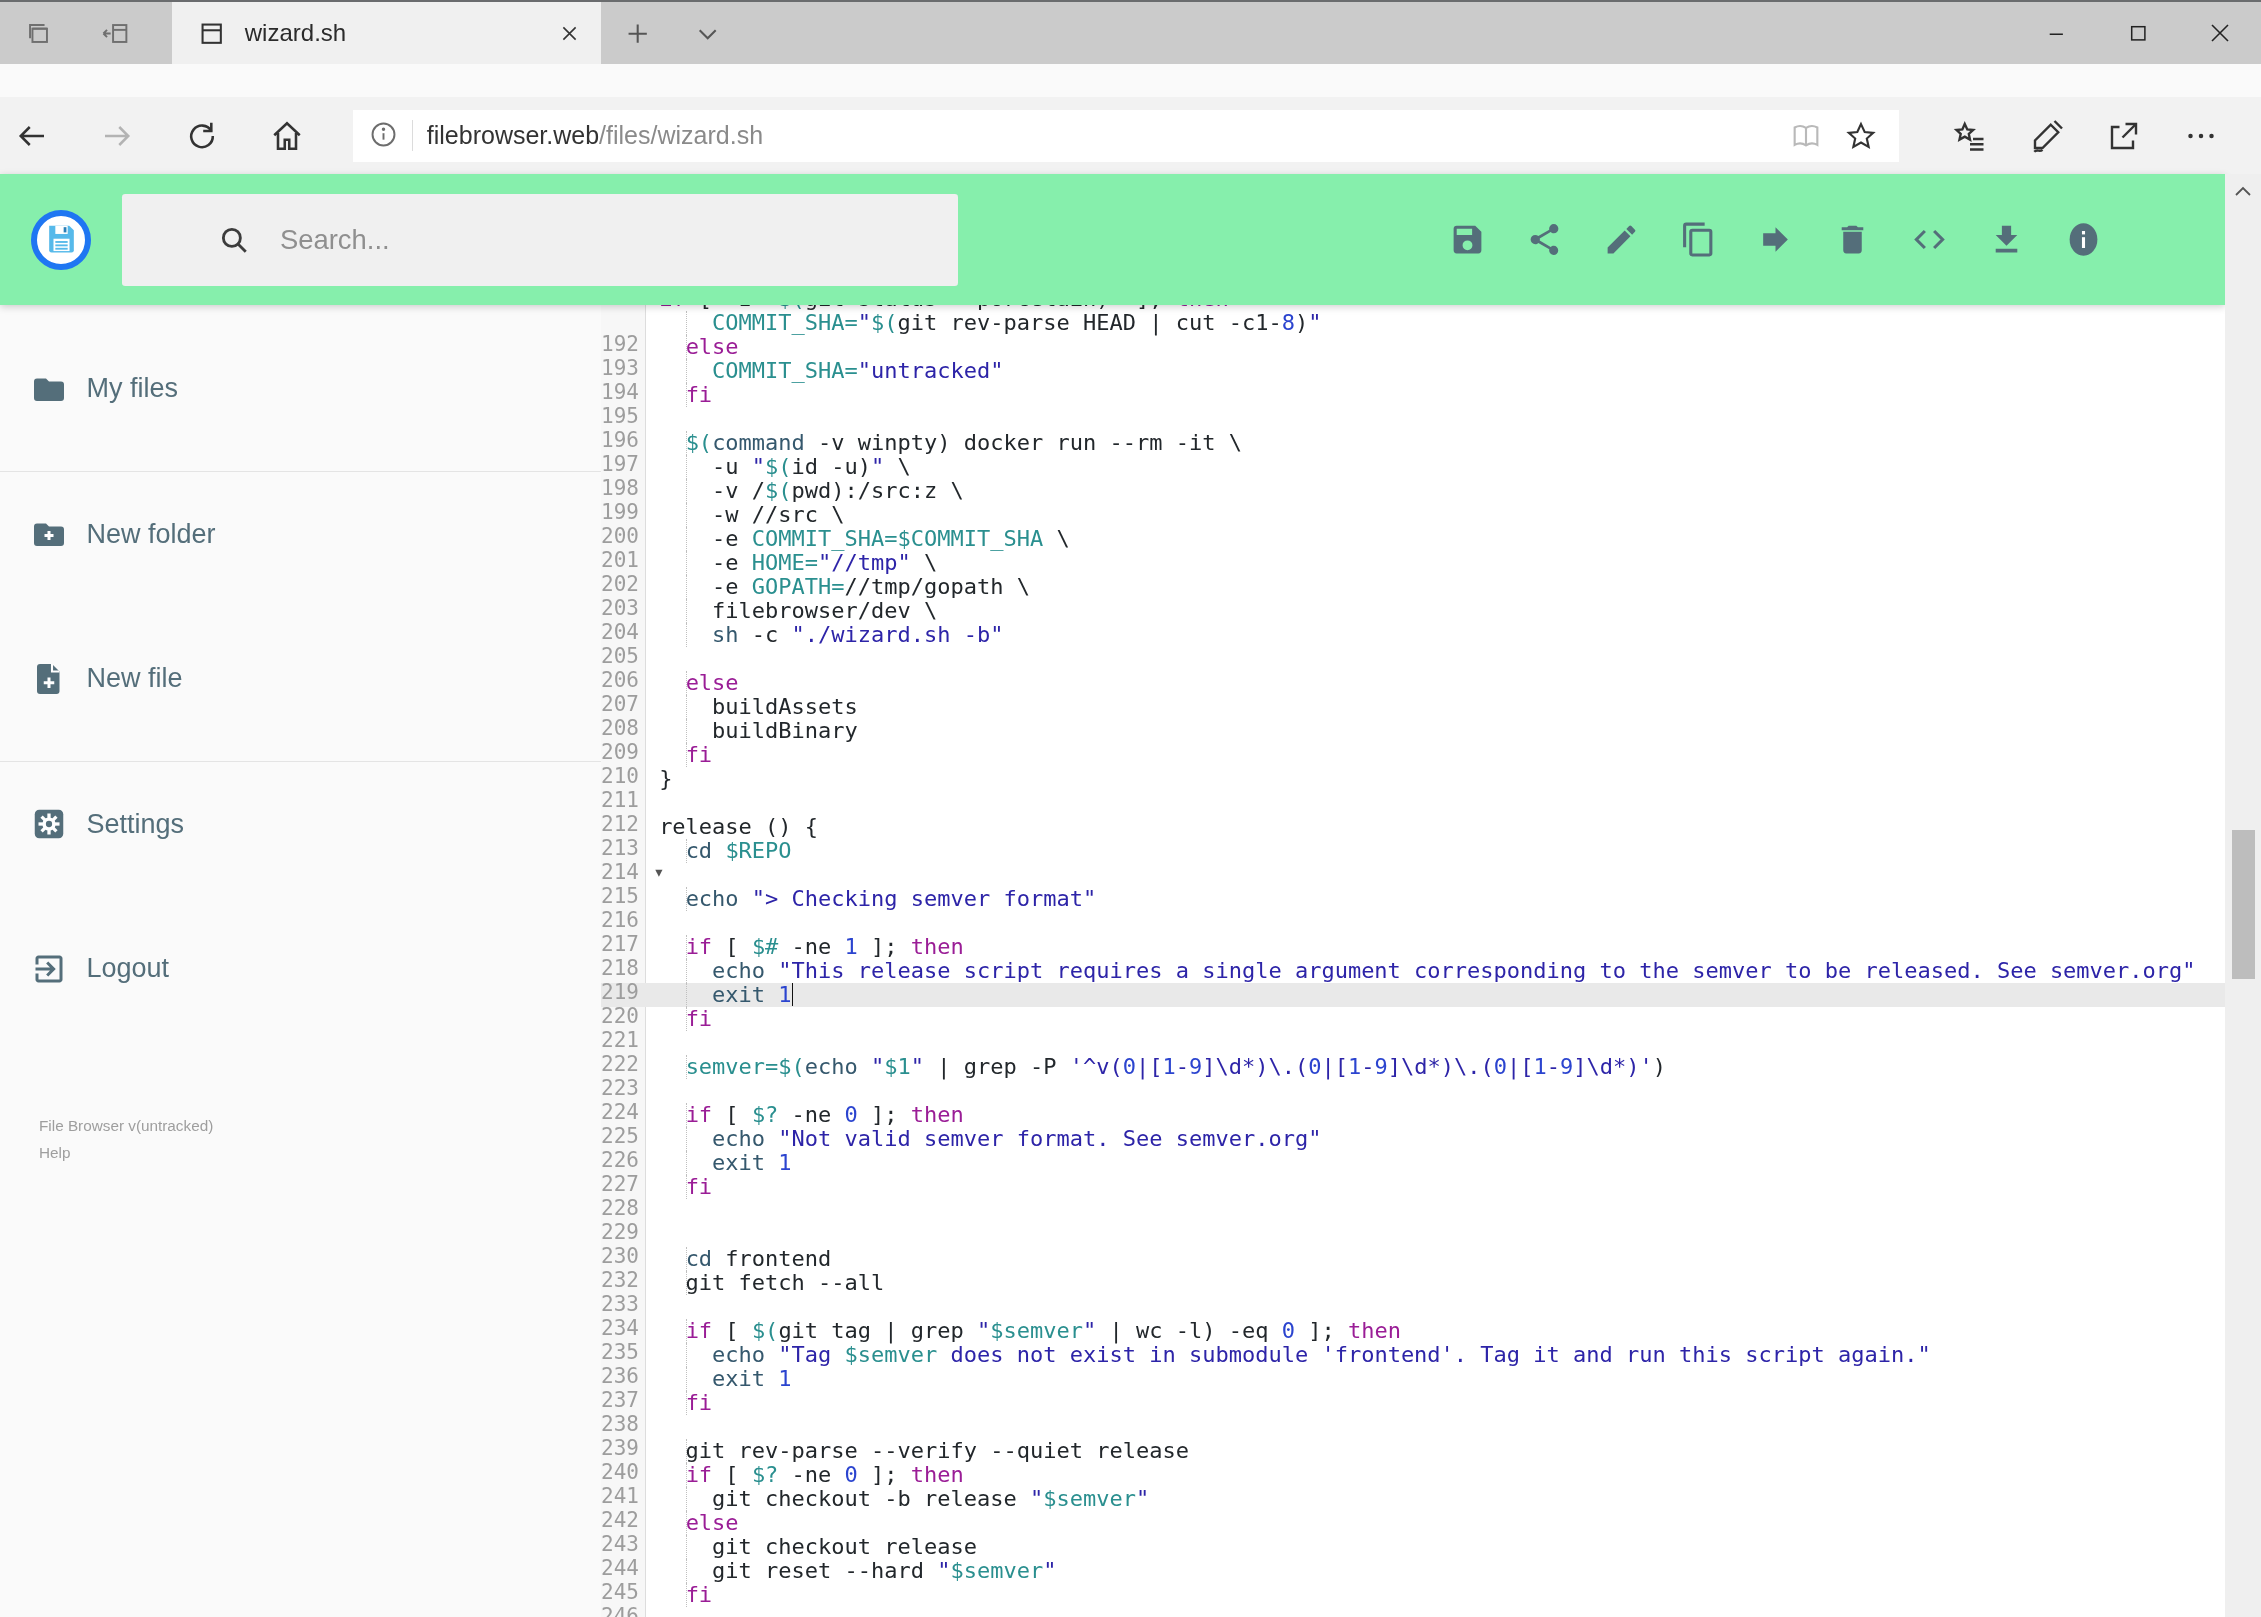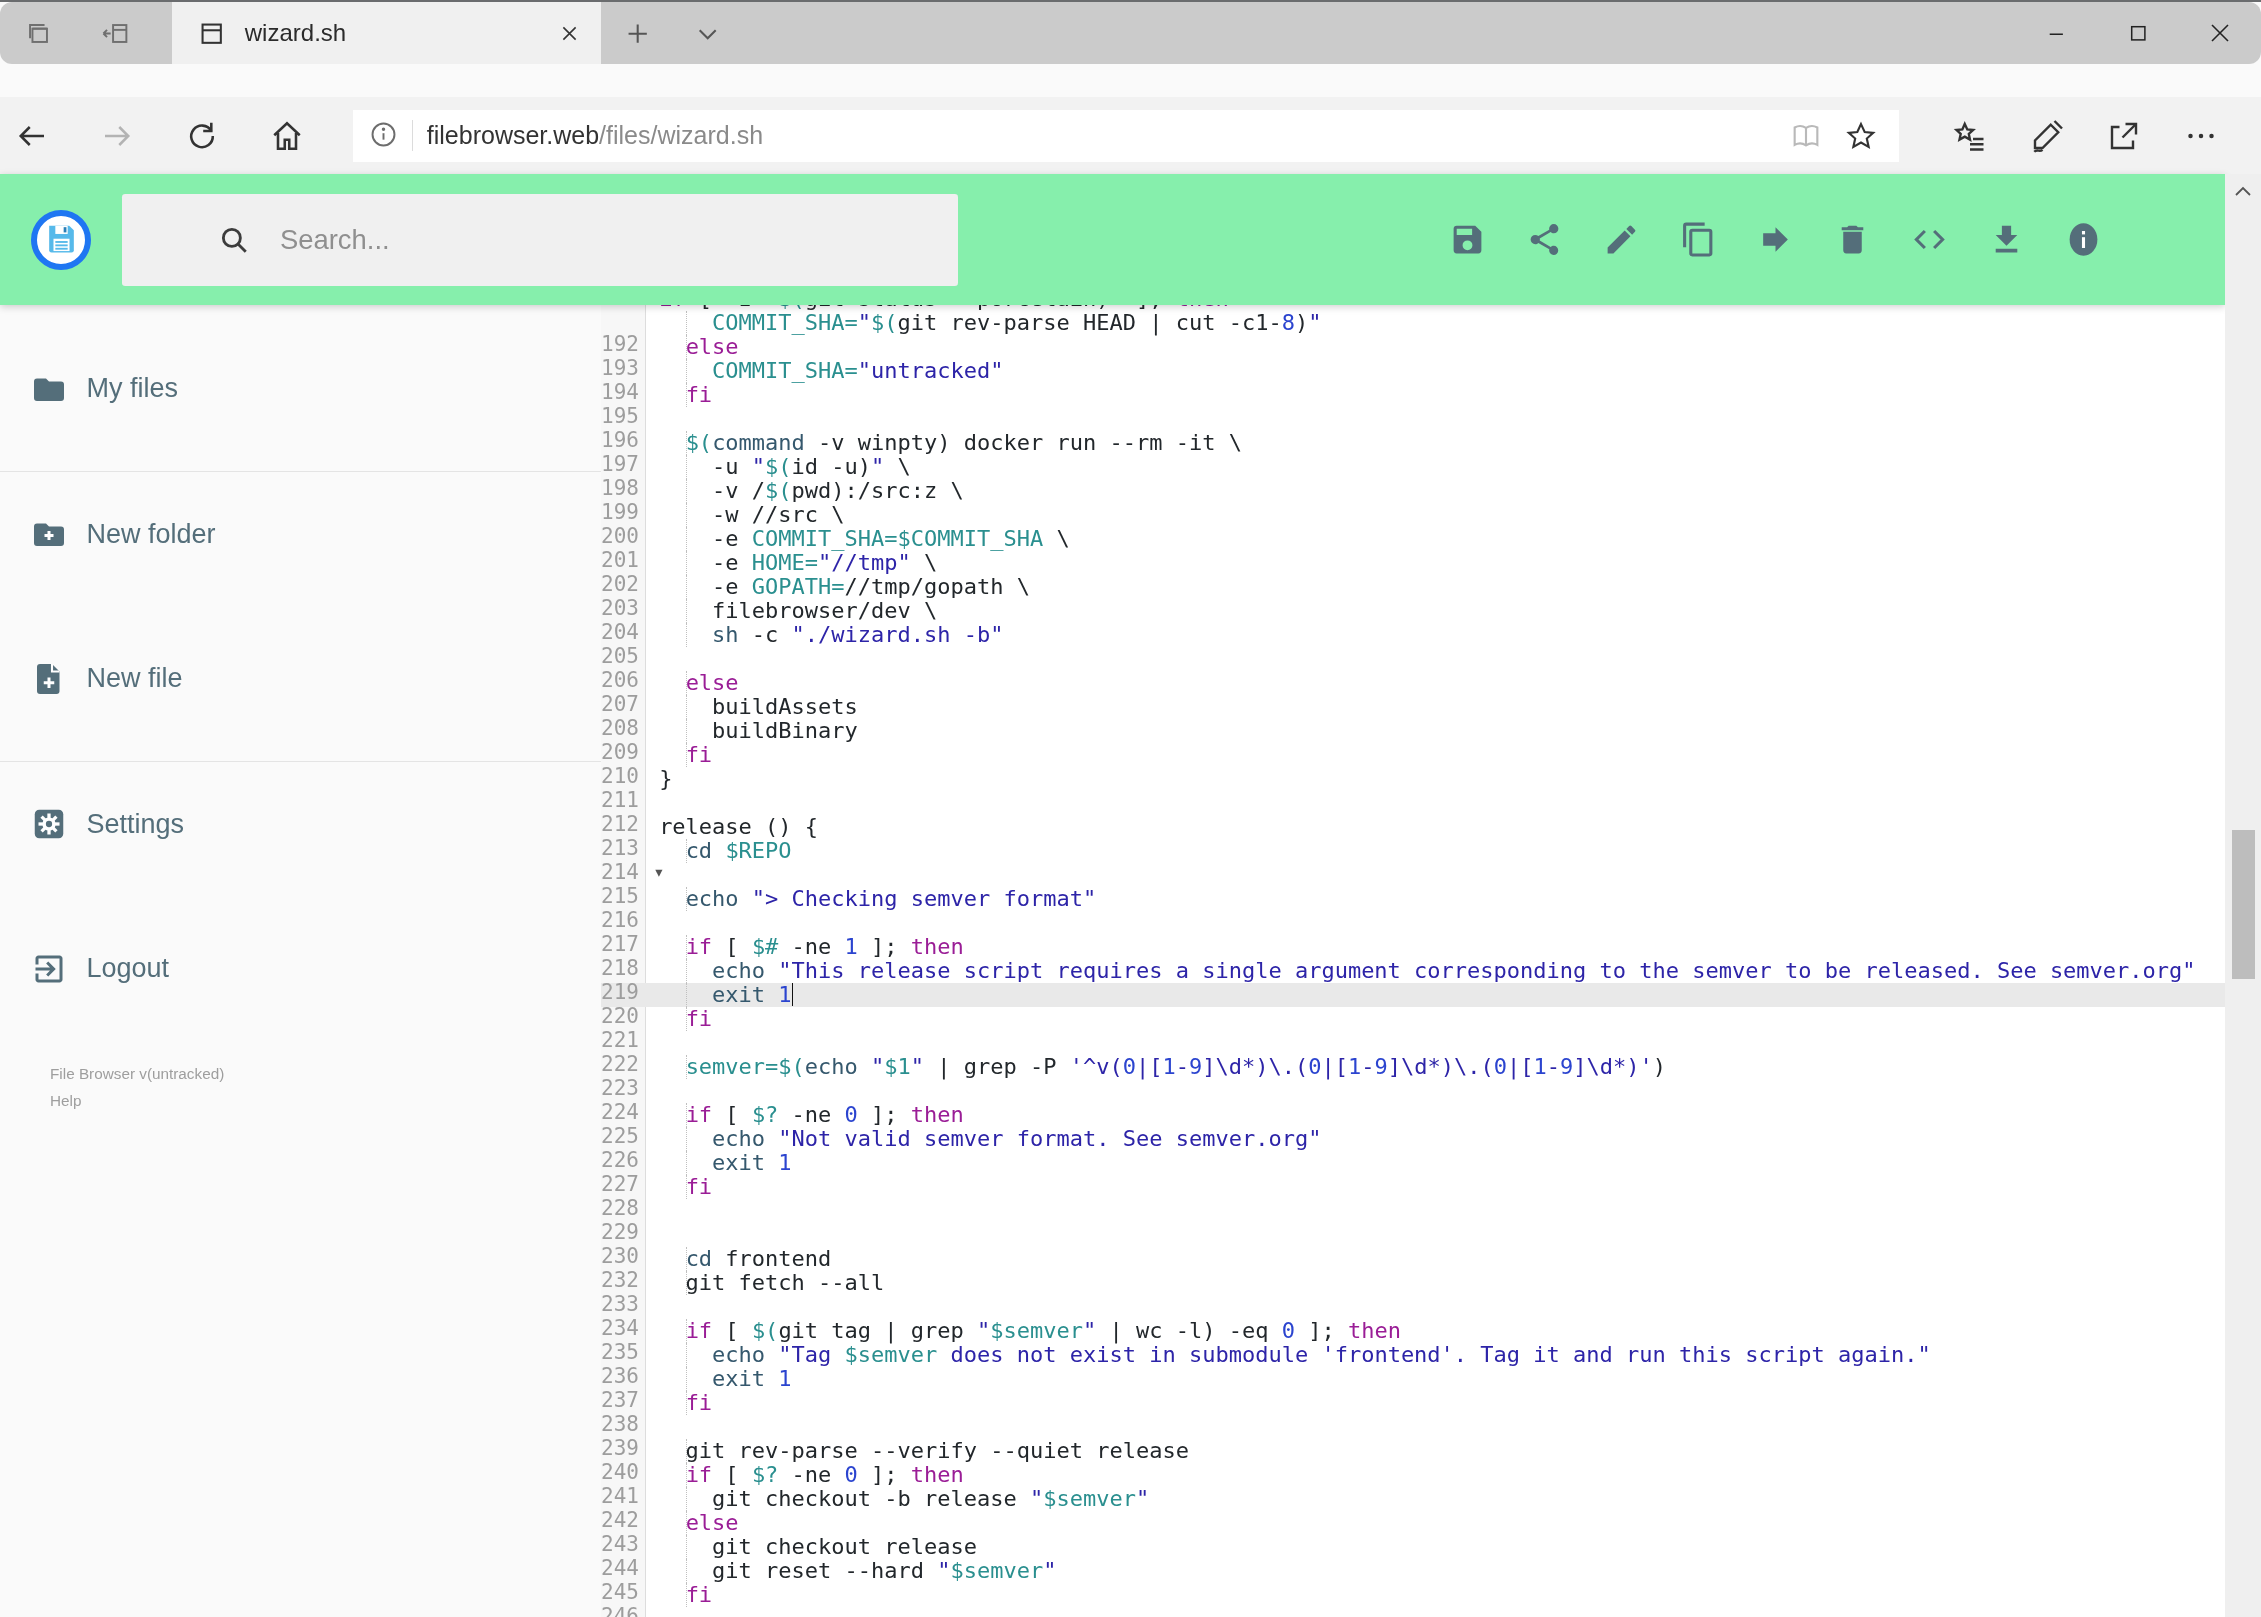--- a/index.html
+++ b/index.html
@@ -1,20 +1,20 @@
 <!DOCTYPE html>
 <html style="--slate: #546e7a; --accent: #1f76f2; --floppy: #56b9ea; --tp: #22272b; --tk: #9a1d96; --tb: #35586d; --tv: #2a8f8f; --ts: #2d24a8; --tn: #2b44cf; --lnum: #9d9d9d;font-size:13px"><head>
 <meta charset="utf-8">
 <style>
   html,body{margin:0;padding:0;background:#9a9a9a;}
   .screen{position:relative;width:2261px;height:1617px;background:#fafafa;overflow:hidden;
           font-family:"Liberation Sans",sans-serif;box-sizing:border-box;}
   
   .frame-top{height:2.4px;background:#6a6c6e;}
-  .tabbar{position:relative;height:62px;background:#cbcbcb;border-radius:12px;}
+  .tabbar{position:relative;height:62px;background:#cbcbcb;}
   .tabbar svg{display:block;}
   .tb-left{position:absolute;left:0;top:0;height:62px;display:flex;align-items:center;}
   .tb-btn{width:77px;height:62px;display:flex;align-items:center;justify-content:center;}
   .tab{position:absolute;left:172px;top:0;width:429px;height:62px;background:#f0f0f0;
        display:flex;align-items:center;}
   .tab-fav{margin-left:26px;}
   .tab-title{margin-left:19.4px;font-size:24px;color:#2b2b2b;}
   .tab-close{margin-left:auto;margin-right:21px;}
   .newtab{position:absolute;left:607px;top:0;width:61px;height:62px;display:flex;align-items:center;justify-content:center;}
   .tablist{position:absolute;left:677px;top:0;width:61px;height:62px;display:flex;align-items:center;justify-content:center;}
@@ -42,21 +42,21 @@
           display:flex;align-items:center;padding-left:95px;box-sizing:border-box;}
   .search-label{margin-left:29px;font-size:27.4px;color:#8f8f8f;}
   .tools{margin-left:auto;margin-right:123px;display:flex;gap:40px;}
   .tools .tool{width:37px;height:37px;border:none;background:transparent;padding:0;display:flex;align-items:center;justify-content:center;cursor:pointer;}
   
   .bodyrow{display:flex;height:1340px;}
   .sidebar{width:601px;box-sizing:border-box;padding-top:0.8px;color:var(--slate);}
   .sb-item{height:125px;display:flex;align-items:center;padding-left:31px;box-sizing:border-box;margin-top:20px;}
   .sb-item.bordered{border-top:0.8px solid #e4e4e4;}
   .sb-item .lbl{margin-left:19.4px;font-size:27px;}
-  .sb-footer{margin-top:29px;padding-left:50px;color:#9e9e9e;font-size:15.3px;line-height:27px;}
+  .sb-footer{margin-top:81px;padding-left:39px;color:#9e9e9e;font-size:15.3px;line-height:27px;}
   
   .editor{position:relative;flex:1;background:#ffffff;overflow:hidden;}
   .editor::before{content:"";position:absolute;left:0;top:0;bottom:0;width:44px;background:#f7f7f7;
                   border-right:0.8px solid #dddddd;z-index:0;}
   .lines{position:relative;z-index:1;margin-top:-18px;}
   .row{display:flex;height:24px;}
   .row.active{background:#e9e9e9;}
   .gut{flex:0 0 45px;box-sizing:border-box;text-align:right;padding-right:10.5px;position:relative;
        font-family:"DejaVu Sans Mono",monospace;font-size:21px;line-height:24px;color:var(--lnum);margin-top:45px;}
   .fold{position:absolute;right:-13px;top:0;font-size:14.5px;line-height:24px;color:#555;font-family:"DejaVu Sans",sans-serif;}

